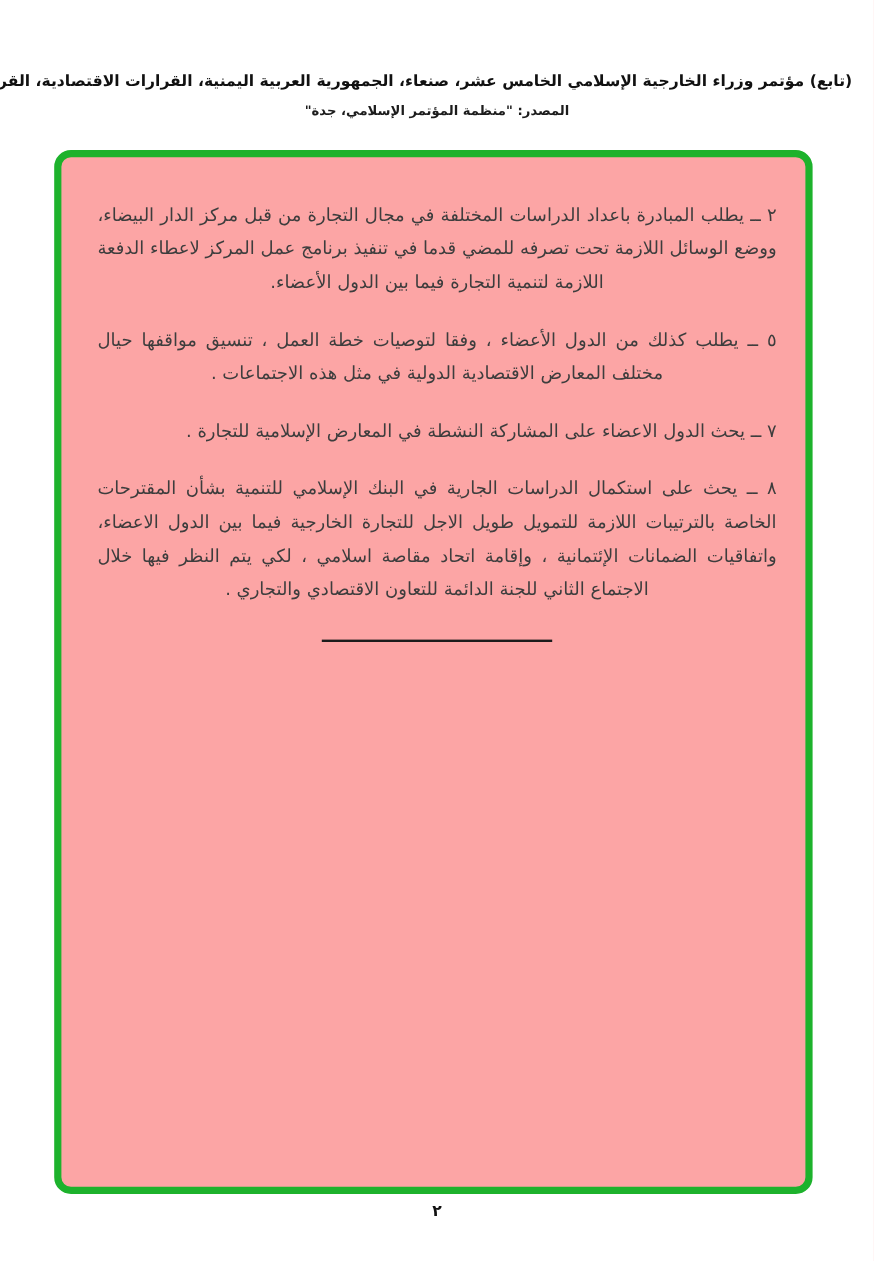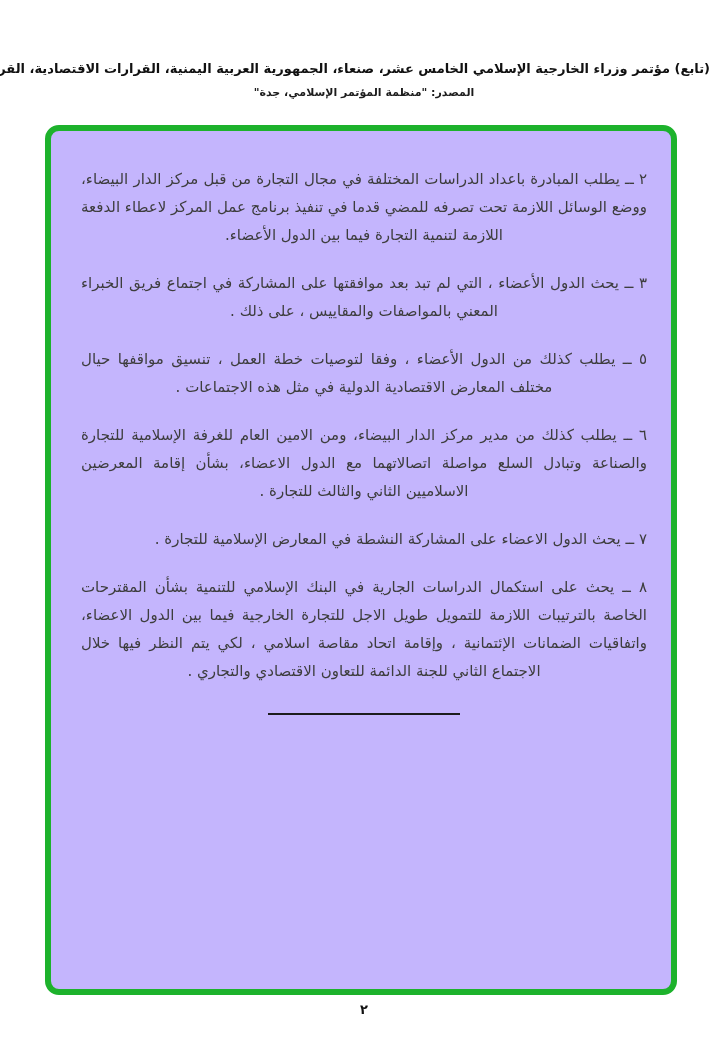--- a/index.html
+++ b/index.html
@@ -42,21 +42,21 @@
   
   .frame {
     position: absolute;
     top: 125px;
     left: 45px;
     width: 632px;
     height: 870px;
     box-sizing: border-box;
     border: 6px solid #1db22c;
     border-radius: 14px;
-    background: #c4b5fd;
+    background: #fca5a5;
   }
   
   .doc-body {
     position: absolute;
     top: 34px;
     right: 24px;
     left: 30px;
     direction: rtl;
     color: #3d3d3d;
     font-size: 15px;
@@ -104,32 +104,26 @@
     <div class="line2">المصدر:  "منظمة المؤتمر الإسلامي، جدة"</div>
   </div>
 
   <div class="frame">
     <div class="doc-body">
 
       <p class="para">
         <span class="num">٢</span><span class="dash"> ــ </span><span>يطلب المبادرة باعداد الدراسات المختلفة في مجال التجارة من قبل مركز الدار البيضاء، ووضع الوسائل اللازمة تحت تصرفه للمضي قدما في تنفيذ برنامج عمل المركز لاعطاء الدفعة اللازمة لتنمية التجارة فيما بين الدول الأعضاء.</span>
       </p>
 
-      <p class="para">
-        <span class="num">٣</span><span class="dash"> ــ </span><span>يحث الدول الأعضاء ، التي لم تبد بعد موافقتها على المشاركة في اجتماع فريق الخبراء المعني بالمواصفات والمقاييس ، على ذلك .</span>
-      </p>
 
 
       <p class="para">
         <span class="num">٥</span><span class="dash"> ــ </span><span>يطلب كذلك من الدول الأعضاء ، وفقا لتوصيات خطة العمل ، تنسيق مواقفها حيال مختلف المعارض الاقتصادية الدولية في مثل هذه الاجتماعات .</span>
       </p>
 
-      <p class="para">
-        <span class="num">٦</span><span class="dash"> ــ </span><span>يطلب كذلك من مدير مركز الدار البيضاء، ومن الامين العام للغرفة الإسلامية للتجارة والصناعة وتبادل السلع مواصلة اتصالاتهما مع الدول الاعضاء، بشأن إقامة المعرضين الاسلاميين الثاني والثالث للتجارة .</span>
-      </p>
 
       <p class="para last-right">
         <span class="num">٧</span><span class="dash"> ــ </span><span>يحث الدول الاعضاء على المشاركة النشطة في المعارض الإسلامية للتجارة .</span>
       </p>
 
       <p class="para">
         <span class="num">٨</span><span class="dash"> ــ </span><span>يحث على استكمال الدراسات الجارية في البنك الإسلامي للتنمية بشأن المقترحات الخاصة بالترتيبات اللازمة للتمويل طويل الاجل للتجارة الخارجية فيما بين الدول الاعضاء، واتفاقيات الضمانات الإئتمانية ، وإقامة اتحاد مقاصة اسلامي ، لكي يتم النظر فيها خلال الاجتماع الثاني للجنة الدائمة للتعاون الاقتصادي والتجاري .</span>
       </p>
 
       <div class="separator"></div>

